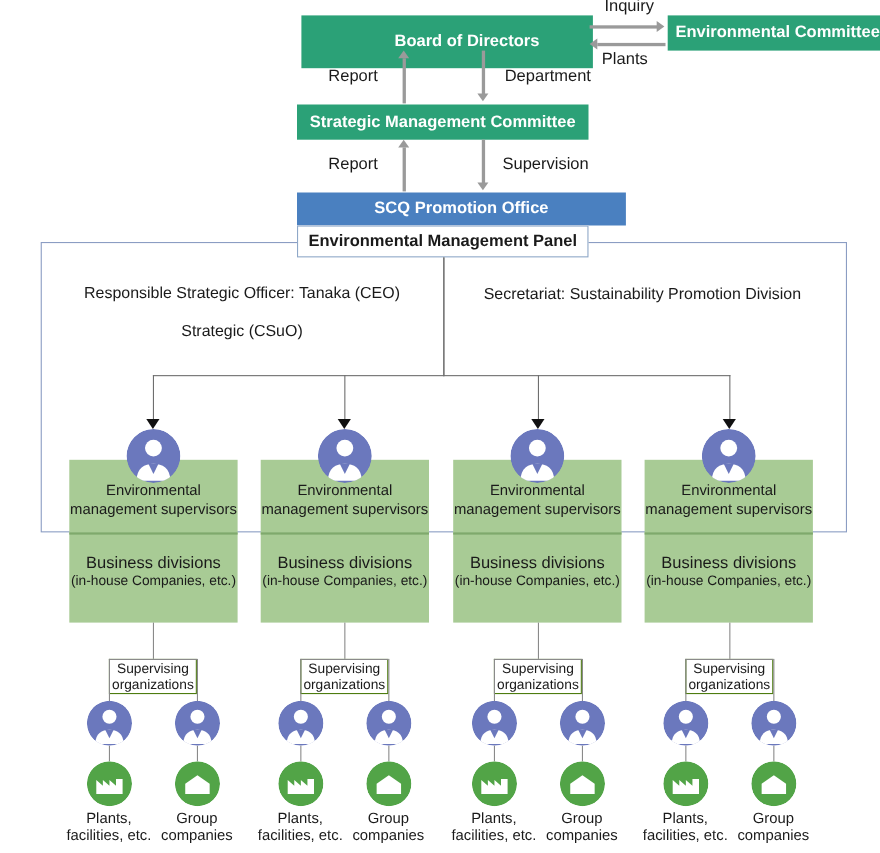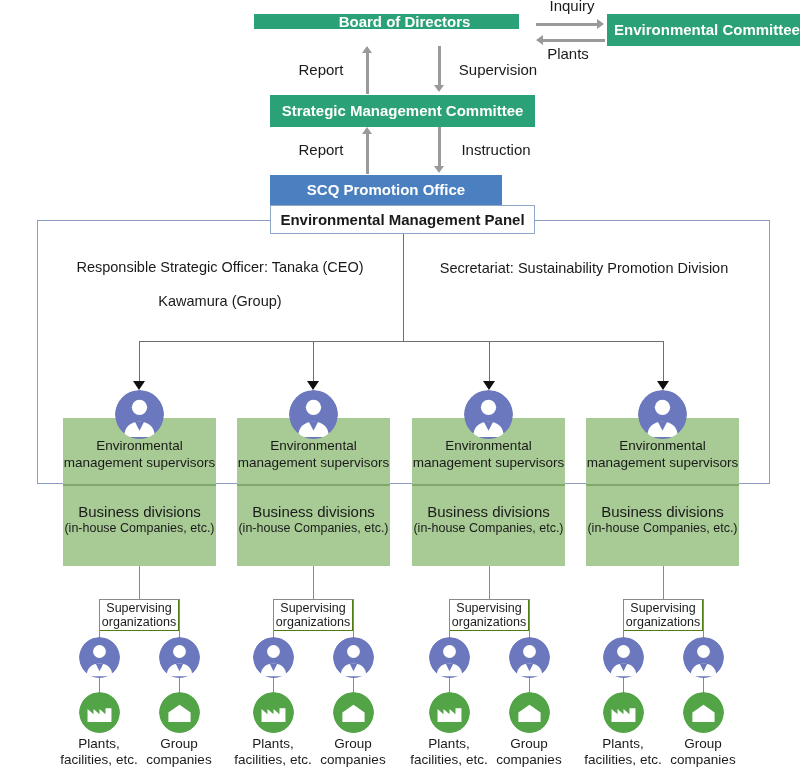--- a/index.html
+++ b/index.html
@@ -135,21 +135,21 @@
   .icon-circle {
     border-radius: 50%;
     display: block;
   }
 </style>
 </head>
 <body>
 
 <div id="chart">
 
-  <div class="abs box-green" style="left:254px; top:14px; width:265px; height:15px; font-size:15px;padding-left:36px;">
+  <div class="abs box-green" style="left:274px; top:14px; width:265px; height:48px; font-size:15px;padding-left:36px;">
     <span>Board of Directors</span>
   </div>
 
   <div class="abs box-green" style="left:607px; top:14px; width:200px; height:32px; font-size:15px;">
     <span>Environmental Committee</span>
   </div>
 
   <div class="abs hline-thick" style="left:536px; top:23px; width:62px;"></div>
   <div class="abs arr-right" style="left:597px; top:19px;"></div>
   <div class="abs lbl" style="left:536px; top:-3px; width:72px; font-size:15px;">Inquiry</div>
@@ -157,48 +157,48 @@
   <div class="abs hline-thick" style="left:543px; top:39px; width:62px;"></div>
   <div class="abs arr-left" style="left:536px; top:35px;"></div>
   <div class="abs lbl" style="left:530px; top:45px; width:76px; font-size:15px;">Plants</div>
 
   <div class="abs vline-thick" style="left:366px; top:53px; height:41px;"></div>
   <div class="abs arr-up" style="left:362px; top:46px;"></div>
   <div class="abs lbl" style="left:288px; top:61px; width:66px; font-size:15px;">Report</div>
 
   <div class="abs vline-thick" style="left:438px; top:46px; height:40px;"></div>
   <div class="abs arr-down" style="left:434px; top:85px;"></div>
-  <div class="abs lbl" style="left:448px; top:61px; width:100px; font-size:15px;">Supervision</div>
+  <div class="abs lbl" style="left:448px; top:61px; width:100px; font-size:15px;">Department</div>
 
   <div class="abs box-green" style="left:270px; top:95px; width:265px; height:32px; font-size:15px;">
     <span>Strategic Management Committee</span>
   </div>
 
   <div class="abs vline-thick" style="left:366px; top:134px; height:40px;"></div>
   <div class="abs arr-up" style="left:362px; top:127px;"></div>
   <div class="abs lbl" style="left:288px; top:141px; width:66px; font-size:15px;">Report</div>
 
   <div class="abs vline-thick" style="left:438px; top:127px; height:40px;"></div>
   <div class="abs arr-down" style="left:434px; top:166px;"></div>
-  <div class="abs lbl" style="left:448px; top:141px; width:96px; font-size:15px;">Instruction</div>
-
-  <div class="abs box-blue" style="left:270px; top:175px; width:232px; height:30px; font-size:15px;">
+  <div class="abs lbl" style="left:448px; top:141px; width:96px; font-size:15px;">Supervision</div>
+
+  <div class="abs box-blue" style="left:270px; top:175px; width:299px; height:30px; font-size:15px;">
     <span>SCQ Promotion Office</span>
   </div>
 
   <div class="abs panel-outline" style="left:37px; top:220px; width:733px; height:264px;"></div>
 
   <div class="abs box-white" style="left:270px; top:205px; width:265px; height:29px; font-size:15px;">
     <span>Environmental Management Panel</span>
   </div>
 
   <div class="abs vline-dark" style="left:403px; top:234px; height:108px;"></div>
 
   <div class="abs lbl" style="left:55px; top:258px; width:330px; font-size:14.5px;">Responsible Strategic Officer: Tanaka (CEO)</div>
-  <div class="abs lbl" style="left:55px; top:292px; width:330px; font-size:14.5px;">Kawamura (Group)</div>
+  <div class="abs lbl" style="left:55px; top:292px; width:330px; font-size:14.5px;">Strategic (CSuO)</div>
 
   <div class="abs lbl" style="left:416px; top:259px; width:336px; font-size:14.5px;">Secretariat: Sustainability Promotion Division</div>
 
   <div class="abs hline-dark" style="left:139px; top:341px; width:525px;"></div>
 
   <div class="abs vline-dark" style="left:139px; top:341px; height:41px;"></div>
   <div class="abs arr-down-black" style="left:133px; top:381px;"></div>
 
   <div class="abs vline-dark" style="left:313px; top:341px; height:41px;"></div>
   <div class="abs arr-down-black" style="left:307px; top:381px;"></div>

